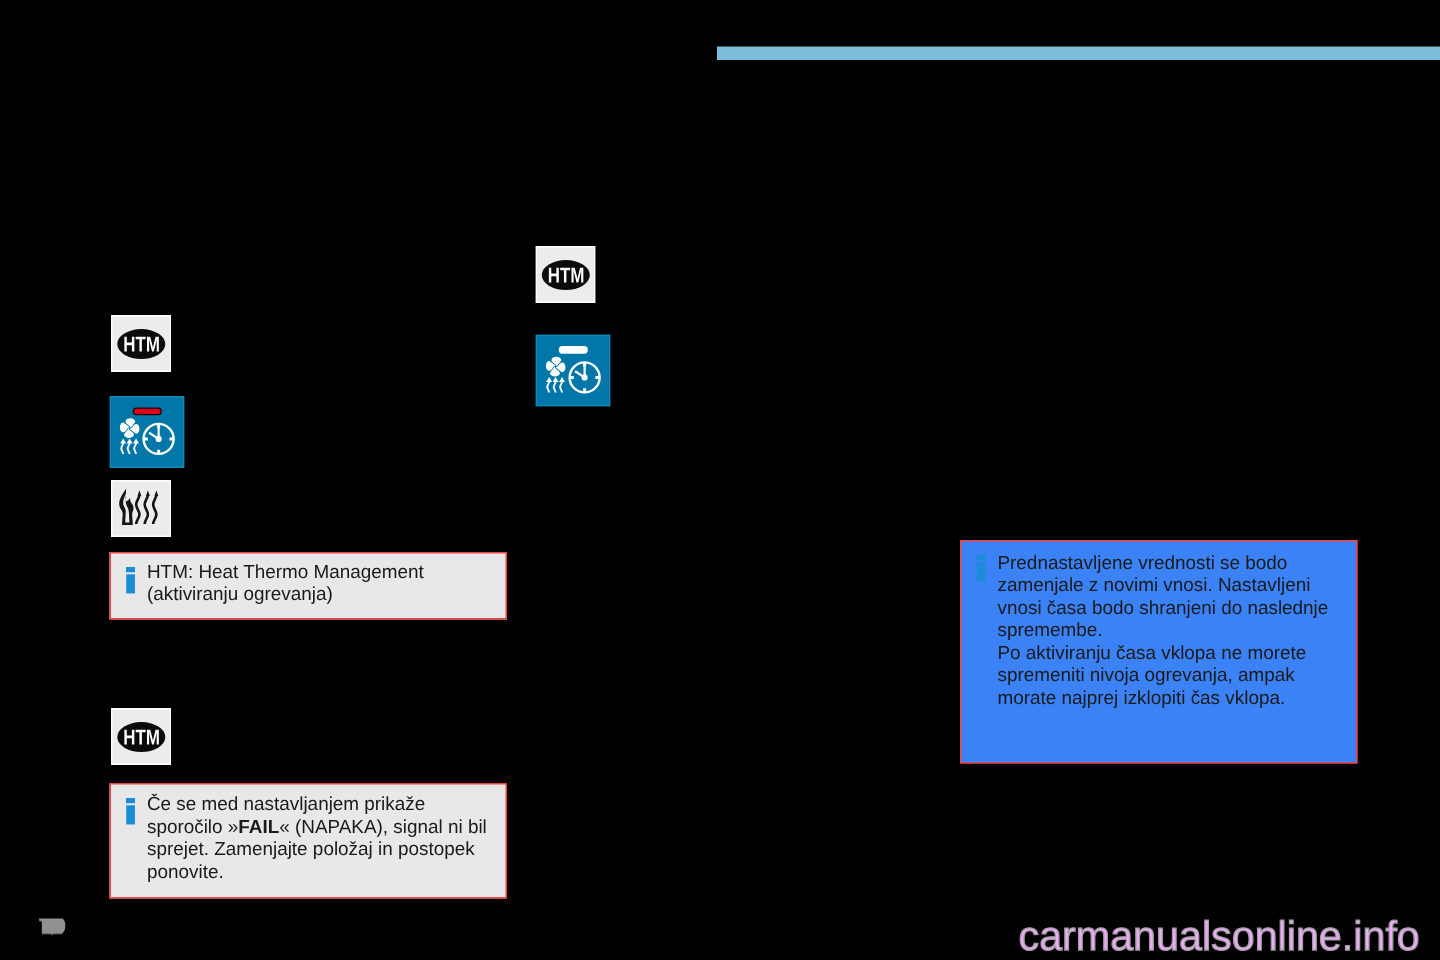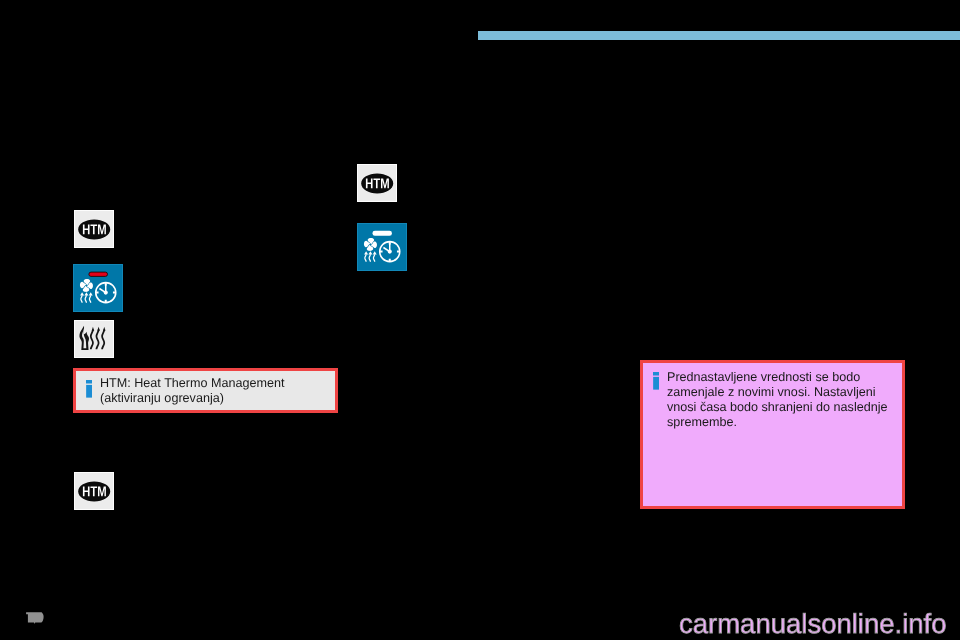--- a/index.html
+++ b/index.html
@@ -6,21 +6,21 @@
   body{width:960px;height:640px;overflow:hidden;
        font-family:"Liberation Sans",sans-serif;
        -webkit-font-smoothing:antialiased;text-rendering:geometricPrecision;}
   .page{position:relative;width:960px;height:640px;background:#000;}
 
   .topbar{position:absolute;left:478px;top:31.1px;width:482px;height:9px;}
 
   .tile{position:absolute;}
   .tile svg{display:block;}
 
-  .note{position:absolute;box-sizing:border-box;border:3px solid #ef4444;}
+  .note{position:absolute;box-sizing:border-box;border:1px solid #ef4444;}
   .note .noteicon{position:absolute;left:10.6px;top:9.4px;}
   .note .notetext{position:absolute;left:24.4px;top:7.2px;right:5px;
       font-size:12.6px;line-height:15px;color:#1a1a1a;will-change:opacity;}
   .note .notetext b{font-weight:bold;}
 
   .pagenum{position:absolute;font-size:17px;font-weight:bold;will-change:opacity;}
   .wm{position:absolute;font-size:27.5px;white-space:nowrap;will-change:opacity;
       -webkit-text-stroke:0.85px #9d9d9d;}
 </style>
 </head>
@@ -122,45 +122,52 @@
 
   <div class="tile" style="left:74px;top:472px;">
     <svg width="40" height="38" viewBox="0 0 40 38">
       <rect width="40" height="38" fill="#ececec"></rect>
       <rect x="0.5" y="0.5" width="39" height="37" fill="none" stroke="#fdfdfd" stroke-width="1"></rect>
       <ellipse cx="20.2" cy="19.4" rx="16.0" ry="10.0" fill="#0b0b0b"></ellipse>
       <path transform="translate(8.15,24.3)" fill="#ffffff" d="M5.777 0.000V-4.201H2.386V0.000H0.757V-9.800H2.386V-5.898H5.777V-9.800H7.406V0.000Z M12.438 -8.214V0.000H10.808V-8.214H8.296V-9.800H14.956V-8.214Z M22.296 0.000V-5.940Q22.296 -6.142 22.299 -6.343Q22.302 -6.545 22.352 -8.075Q21.959 -6.204 21.772 -5.467L20.369 0.000H19.209L17.806 -5.467L17.215 -8.075Q17.281 -6.461 17.281 -5.940V0.000H15.834V-9.800H18.016L19.408 -4.319L19.529 -3.791L19.794 -2.476L20.142 -4.048L21.573 -9.800H23.743V0.000Z"></path>
     </svg>
   </div>
 
+  <div class="note" style="left:72.6px;top:521.6px;width:265.8px;height:77.1px;background:#e8e8e8;">
+    <svg class="noteicon" width="6.2" height="18" viewBox="0 0 6.2 18">
+      <rect x="0" y="0" width="6.2" height="3.5" fill="#1b8dd4"></rect>
+      <rect x="0.15" y="4.85" width="5.85" height="12.8" fill="#1b8dd4"></rect>
+    </svg>
+    <div class="notetext" style="top:6.3px;"><span>Če se med nastavljanjem prikaže sporočilo »</span><b>FAIL</b><span>« (NAPAKA), signal ni bil sprejet. Zamenjajte položaj in postopek ponovite.</span></div>
+  </div>
 
   <div class="tile" style="left:357px;top:164px;">
     <svg width="40" height="38" viewBox="0 0 40 38">
       <rect width="40" height="38" fill="#ececec"></rect>
       <rect x="0.5" y="0.5" width="39" height="37" fill="none" stroke="#fdfdfd" stroke-width="1"></rect>
       <ellipse cx="20.2" cy="19.4" rx="16.0" ry="10.0" fill="#0b0b0b"></ellipse>
       <path transform="translate(8.15,24.3)" fill="#ffffff" d="M5.777 0.000V-4.201H2.386V0.000H0.757V-9.800H2.386V-5.898H5.777V-9.800H7.406V0.000Z M12.438 -8.214V0.000H10.808V-8.214H8.296V-9.800H14.956V-8.214Z M22.296 0.000V-5.940Q22.296 -6.142 22.299 -6.343Q22.302 -6.545 22.352 -8.075Q21.959 -6.204 21.772 -5.467L20.369 0.000H19.209L17.806 -5.467L17.215 -8.075Q17.281 -6.461 17.281 -5.940V0.000H15.834V-9.800H18.016L19.408 -4.319L19.529 -3.791L19.794 -2.476L20.142 -4.048L21.573 -9.800H23.743V0.000Z"></path>
     </svg>
   </div>
 
   <div class="tile" style="left:357px;top:223px;">
     <svg width="50" height="48" viewBox="0 0 50 48">
       <rect width="50" height="48" fill="#0077a8"></rect>
       <rect x="0.5" y="0.5" width="49" height="47" fill="none" stroke="#1287b8" stroke-width="1"></rect>
       <rect x="15.5" y="7.7" width="19.4" height="5.1" rx="2.4" fill="#ffffff"></rect>
       <use href="#fanclock"></use>
     </svg>
   </div>
 
-  <div class="note" style="left:639.6px;top:359.6px;width:265.8px;height:149.1px;background:#f0abfc;">
+  <div class="note" style="left:639.6px;top:359.6px;width:265.8px;height:149.1px;background:#3b82f6;">
     <svg class="noteicon" width="6.2" height="18" viewBox="0 0 6.2 18">
       <rect x="0" y="0" width="6.2" height="3.5" fill="#1b8dd4"></rect>
       <rect x="0.15" y="4.85" width="5.85" height="12.8" fill="#1b8dd4"></rect>
     </svg>
-    <div class="notetext"><span>Prednastavljene vrednosti se bodo zamenjale z novimi vnosi. Nastavljeni vnosi časa bodo shranjeni do naslednje spremembe.</span><br></div>
+    <div class="notetext"><span>Prednastavljene vrednosti se bodo zamenjale z novimi vnosi. Nastavljeni vnosi časa bodo shranjeni do naslednje spremembe.</span><br><span>Po aktiviranju časa vklopa ne morete spremeniti nivoja ogrevanja, ampak morate najprej izklopiti čas vklopa.</span></div>
   </div>
 
   <div class="pagenum" style="left:26px;top:608.5px;">
     <svg width="18" height="12" viewBox="0 0 18 12" aria-hidden="true">
       <path fill="#919191" d="M0.1,0.3 L15.6,0.3 L16.3,1.0 L16.9,1.9 L17.4,3.1
            L17.6,4.6 L17.5,6.2 L17.2,7.6 L16.7,8.9 L16.0,9.9
            L15.3,10.6 L9.2,10.6 L8.9,11.4 L8.3,11.4 L8.0,10.6
            L1.9,10.6 L1.9,2.2 L0.1,2.2 Z"></path>
     </svg>
     

